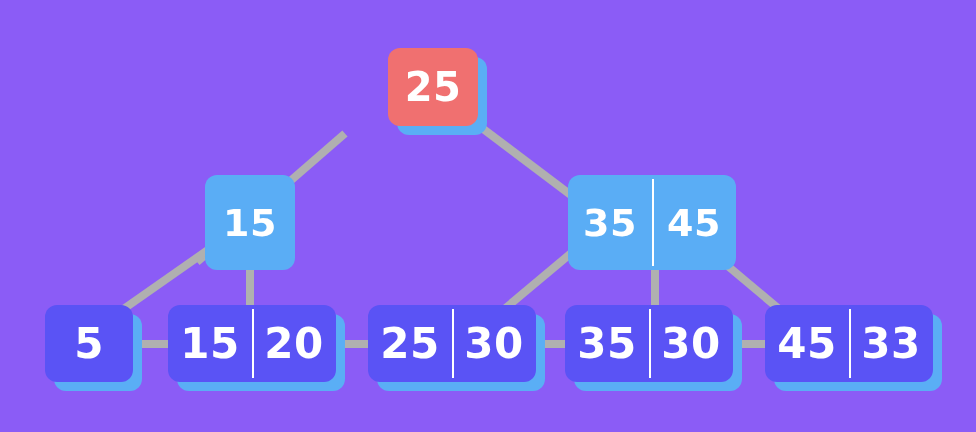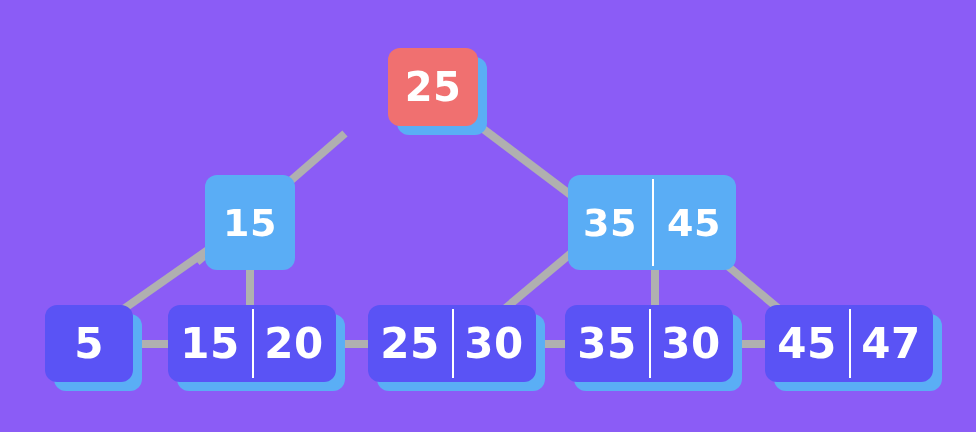--- a/index.html
+++ b/index.html
@@ -158,17 +158,17 @@
     <div class="body">
       <div class="cell">35</div>
       <div class="cell">30</div>
     </div>
   </div>
 
   <div class="node leaf" style="left:765px; top:305px; width:168px; height:77px;">
     <div class="shadow"></div>
     <div class="body">
       <div class="cell">45</div>
-      <div class="cell">47</div>
+      <div class="cell">33</div>
     </div>
   </div>
 
 </div>
 
 </body></html>

